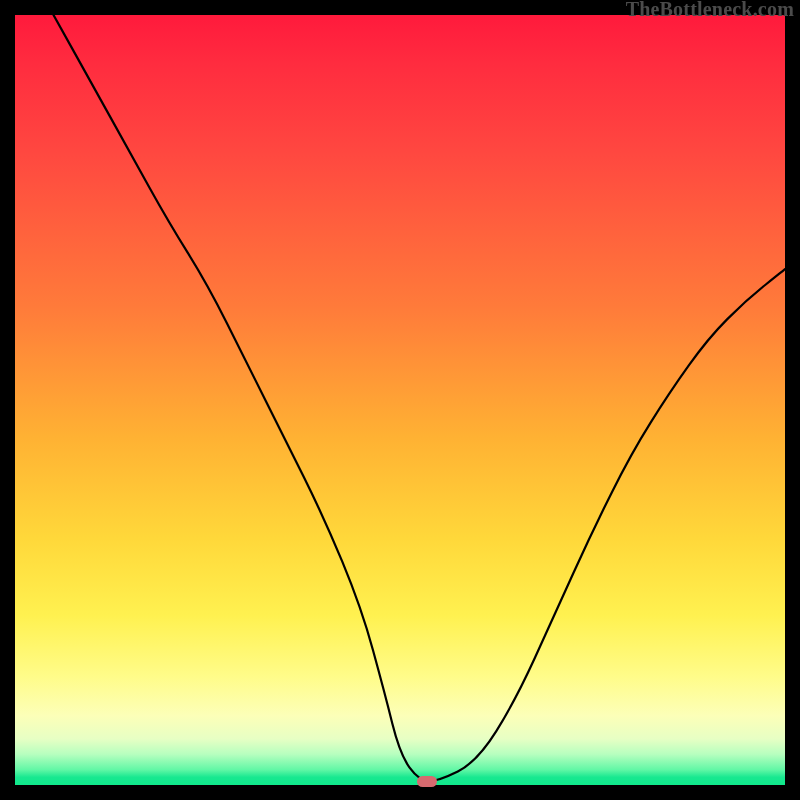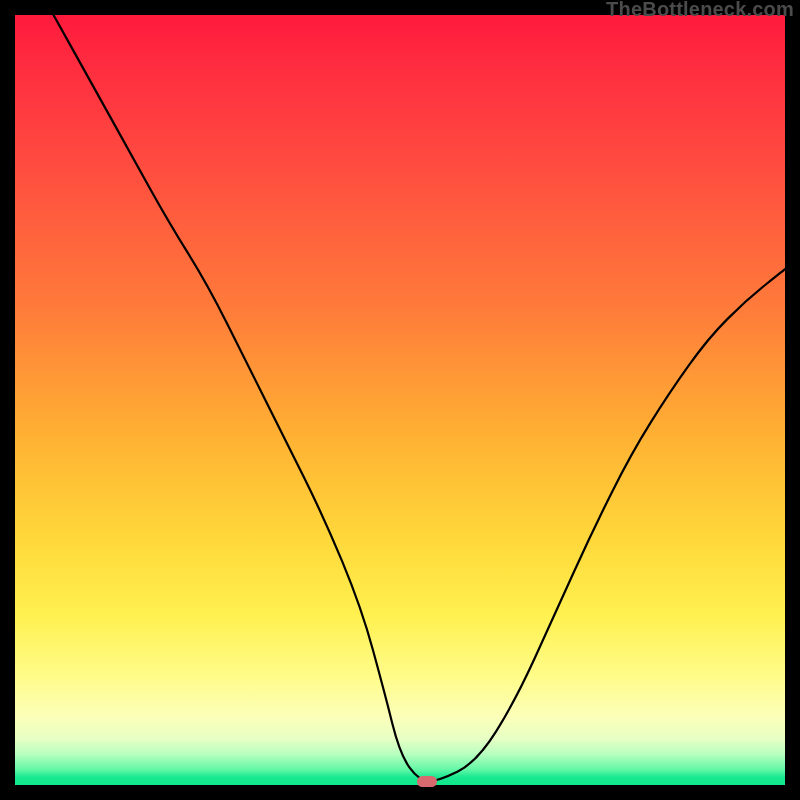--- a/index.html
+++ b/index.html
@@ -9,20 +9,21 @@
     height: 800px;
     overflow: hidden;
     background: #000;
     font-family: Arial, Helvetica, sans-serif;
   }
   .frame {
     position: relative;
     width: 800px;
     height: 800px;
     background: #000;
+    font-family: Liberation Serif, serif;
   }
   .plot-area {
     position: absolute;
     left: 15px;
     top: 15px;
     width: 770px;
     height: 770px;
     
     background: linear-gradient(
       to bottom,

